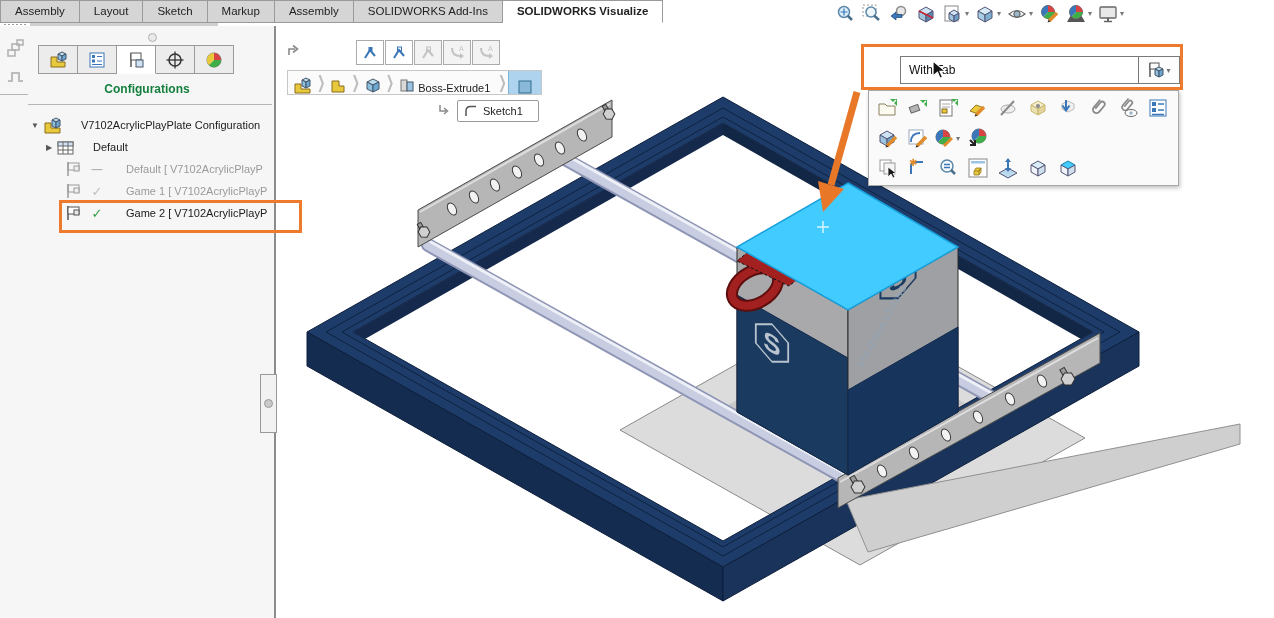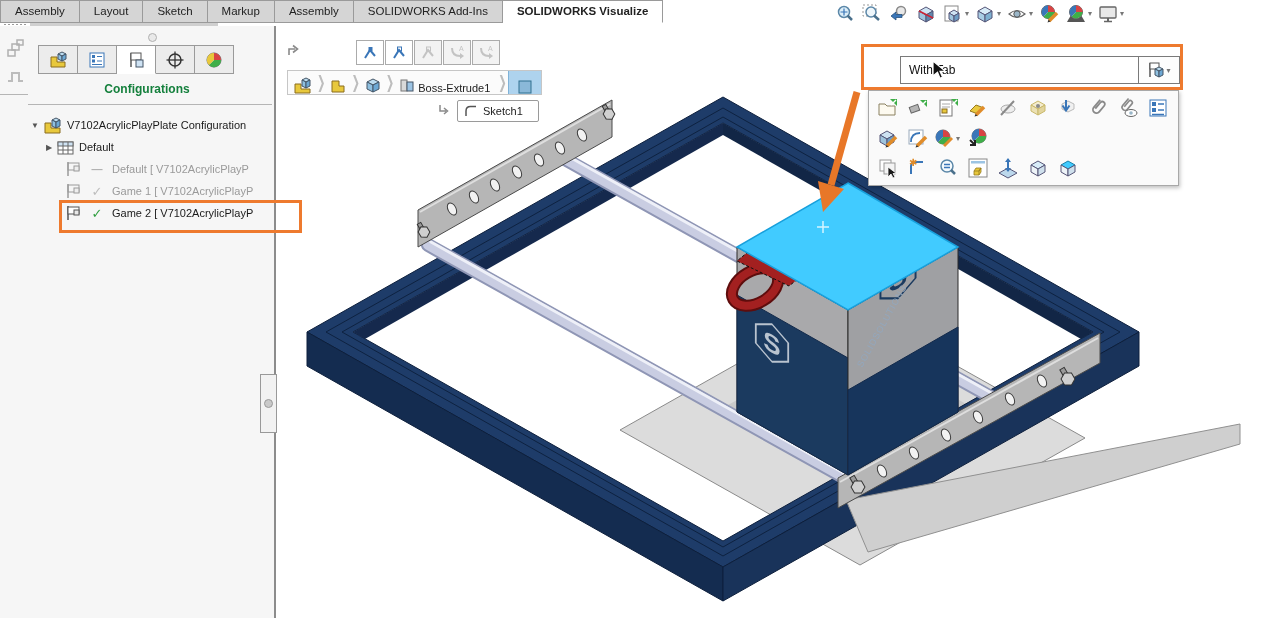--- a/index.html
+++ b/index.html
@@ -28,21 +28,21 @@
   .mgrtabs{position:absolute;left:38px;top:19px;display:flex;}
   .mtab{width:38px;height:27px;background:#ececec;border:1px solid #9a9a9a;border-left:none;
        display:flex;align-items:center;justify-content:center;}
   .mtab:first-child{border-left:1px solid #9a9a9a;}
   .mtab.active{background:#fff;border-bottom:1px solid #fff;}
   .cfg-header{position:absolute;left:28px;top:56px;width:238px;text-align:center;font-size:12px;
        font-weight:bold;color:#15803d;}
   .cfg-sep{position:absolute;left:28px;top:78px;width:244px;border-top:1px solid #b5b5b5;}
   .tree{position:absolute;left:0;top:88px;width:274px;}
   .trow{display:flex;align-items:center;height:22px;font-size:11px;color:#1a1a1a;white-space:nowrap;overflow:hidden;}
-  .trow .lbl{margin-left:5px;}
+  .trow .lbl{margin-left:19px;}
   .trow.dim{color:#9a9a9a;}
   .expander{width:10px;text-align:center;font-size:8px;color:#555;}
   .ticon{display:inline-flex;margin-left:3px;}
   .statusico{width:20px;display:inline-flex;justify-content:center;margin-left:2px;}
   .dash{color:#b0b0b0;font-weight:bold;}
   .chk-gray{color:#bdbdbd;font-size:13px;font-weight:bold;}
   .chk-green{color:#2f9e3f;font-size:13px;font-weight:bold;}
   .splitter{position:absolute;left:260px;top:374px;width:15px;height:57px;background:#f2f2f2;
        border:1px solid #999;z-index:12;}
   .splitter .dot{position:absolute;left:3px;top:24px;width:7px;height:7px;border-radius:50%;

